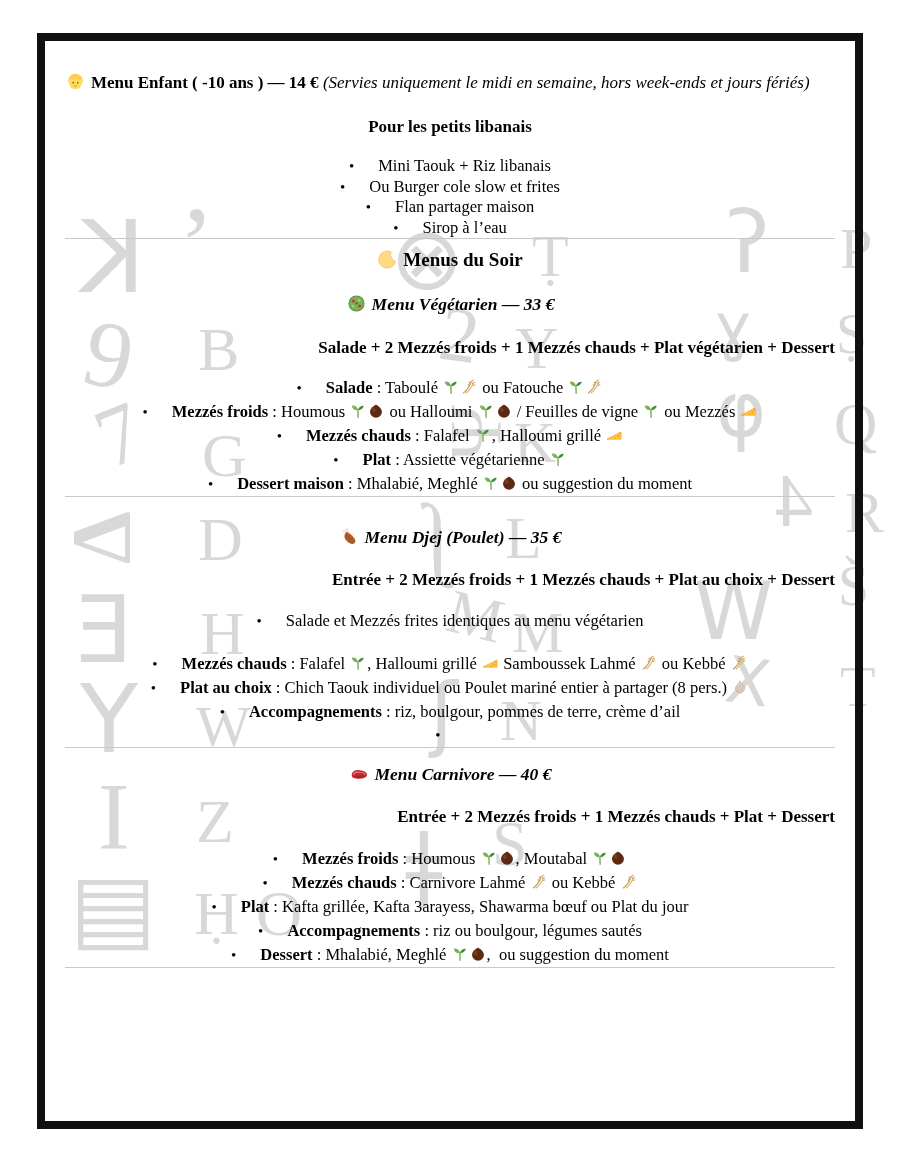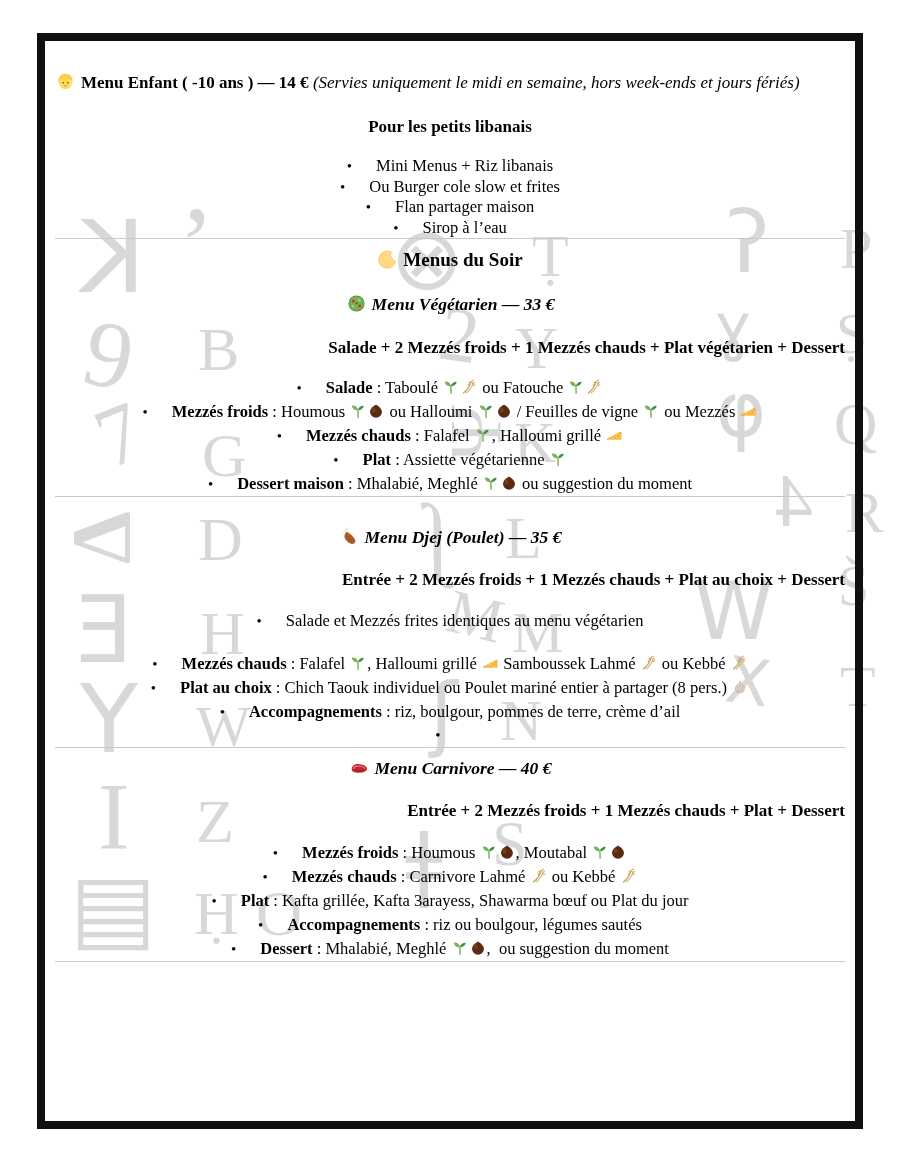--- a/index.html
+++ b/index.html
@@ -3,21 +3,21 @@
 <meta charset="utf-8">
 <style>
   html,body{margin:0;padding:0;}
   body{width:897px;height:1161px;background:#fff;position:relative;overflow:hidden;
        font-family:"Liberation Serif",serif;color:#000;}
   .page{position:absolute;inset:0;background:#fff;}
   .wm{position:absolute;inset:0;z-index:1;}
   .wm span{position:absolute;line-height:1;color:#d8d8d8;user-select:none;white-space:pre;}
   .frame{position:absolute;left:37px;top:33px;width:826px;height:1096px;
          border:8px solid #101010;box-sizing:border-box;z-index:4;pointer-events:none;}
-  .content{position:absolute;left:45px;top:41px;width:810px;z-index:2;padding:0 10px;box-sizing:border-box;}
+  .content{position:absolute;left:45px;top:41px;width:810px;z-index:2;padding:0 20px;box-sizing:border-box;}
   .b{font-weight:bold;}
   .it{font-style:italic;}
   .ic{display:inline-block;vertical-align:-3px;}
   .ic18{width:18px;height:18px;}
   .ic21{width:21px;height:21px;vertical-align:-4px;margin-right:5px;}
   .enfant-header{margin-top:30px;font-size:17px;line-height:24px;text-align:left;}
   .subtitle{margin-top:21px;font-size:17px;line-height:21px;text-align:center;font-weight:bold;}
   .list{margin-top:19px;}
   .list-enfant .mline{line-height:20.5px;font-size:16.5px;}
   .mline{display:flex;justify-content:center;align-items:baseline;line-height:23px;font-size:16.5px;}
@@ -25,21 +25,21 @@
   .gap-after{margin-bottom:19px;}
   hr.hr{border:none;border-top:1px solid #c9c9c9;margin:0;}
   .hr-a{margin-top:13px;}
   .hr-b{margin-top:34px;}
   .hr-c{margin-top:23px;}
   .hr-d{margin-top:29px;}
   .soir-title{margin-top:9px;font-size:19px;line-height:23px;text-align:center;font-weight:bold;}
   .m-title{font-size:17.5px;line-height:23px;text-align:center;font-weight:bold;font-style:italic;}
   .mt-veg{margin-top:22px;}
   .mt-djej{margin-top:29px;}
-  .mt-carn{margin-top:9px;}
+  .mt-carn{margin-top:15px;}
   .comp{font-size:17px;line-height:21px;text-align:right;font-weight:bold;}
   .comp-veg{margin-top:21px;}
   .comp-djej{margin-top:20px;}
   .comp-carn{margin-top:20px;}
   .mlist-veg{margin-top:18px;}
   .mlist-djej{margin-top:19px;}
   .mlist-carn{margin-top:20px;}
   .wm-serif{font-family:"Liberation Serif",serif;}
   .wm-sans{font-family:"DejaVu Sans",sans-serif;}
 </style>
@@ -158,21 +158,21 @@
       <svg class="ic ic21">
           <use href="#i-girl" xlink:href="#i-girl"></use>
         </svg><span class="b">Menu Enfant ( -10 ans ) — 14 €</span><span> </span><span class="it">(Servies uniquement le midi en semaine, hors week-ends et jours fériés)</span>
     </div>
 
     <div class="subtitle">Pour les petits libanais</div>
 
     <div class="list list-enfant">
         <div class="mline">
           <span class="blt">•</span>
-          <span class="ltxt"><span>Mini Menus + Riz libanais</span></span>
+          <span class="ltxt"><span>Mini Taouk + Riz libanais</span></span>
         </div>
         <div class="mline">
           <span class="blt">•</span>
           <span class="ltxt"><span>Ou Burger cole slow et frites</span></span>
         </div>
         <div class="mline">
           <span class="blt">•</span>
           <span class="ltxt"><span>Flan partager maison</span></span>
         </div>
         <div class="mline">

